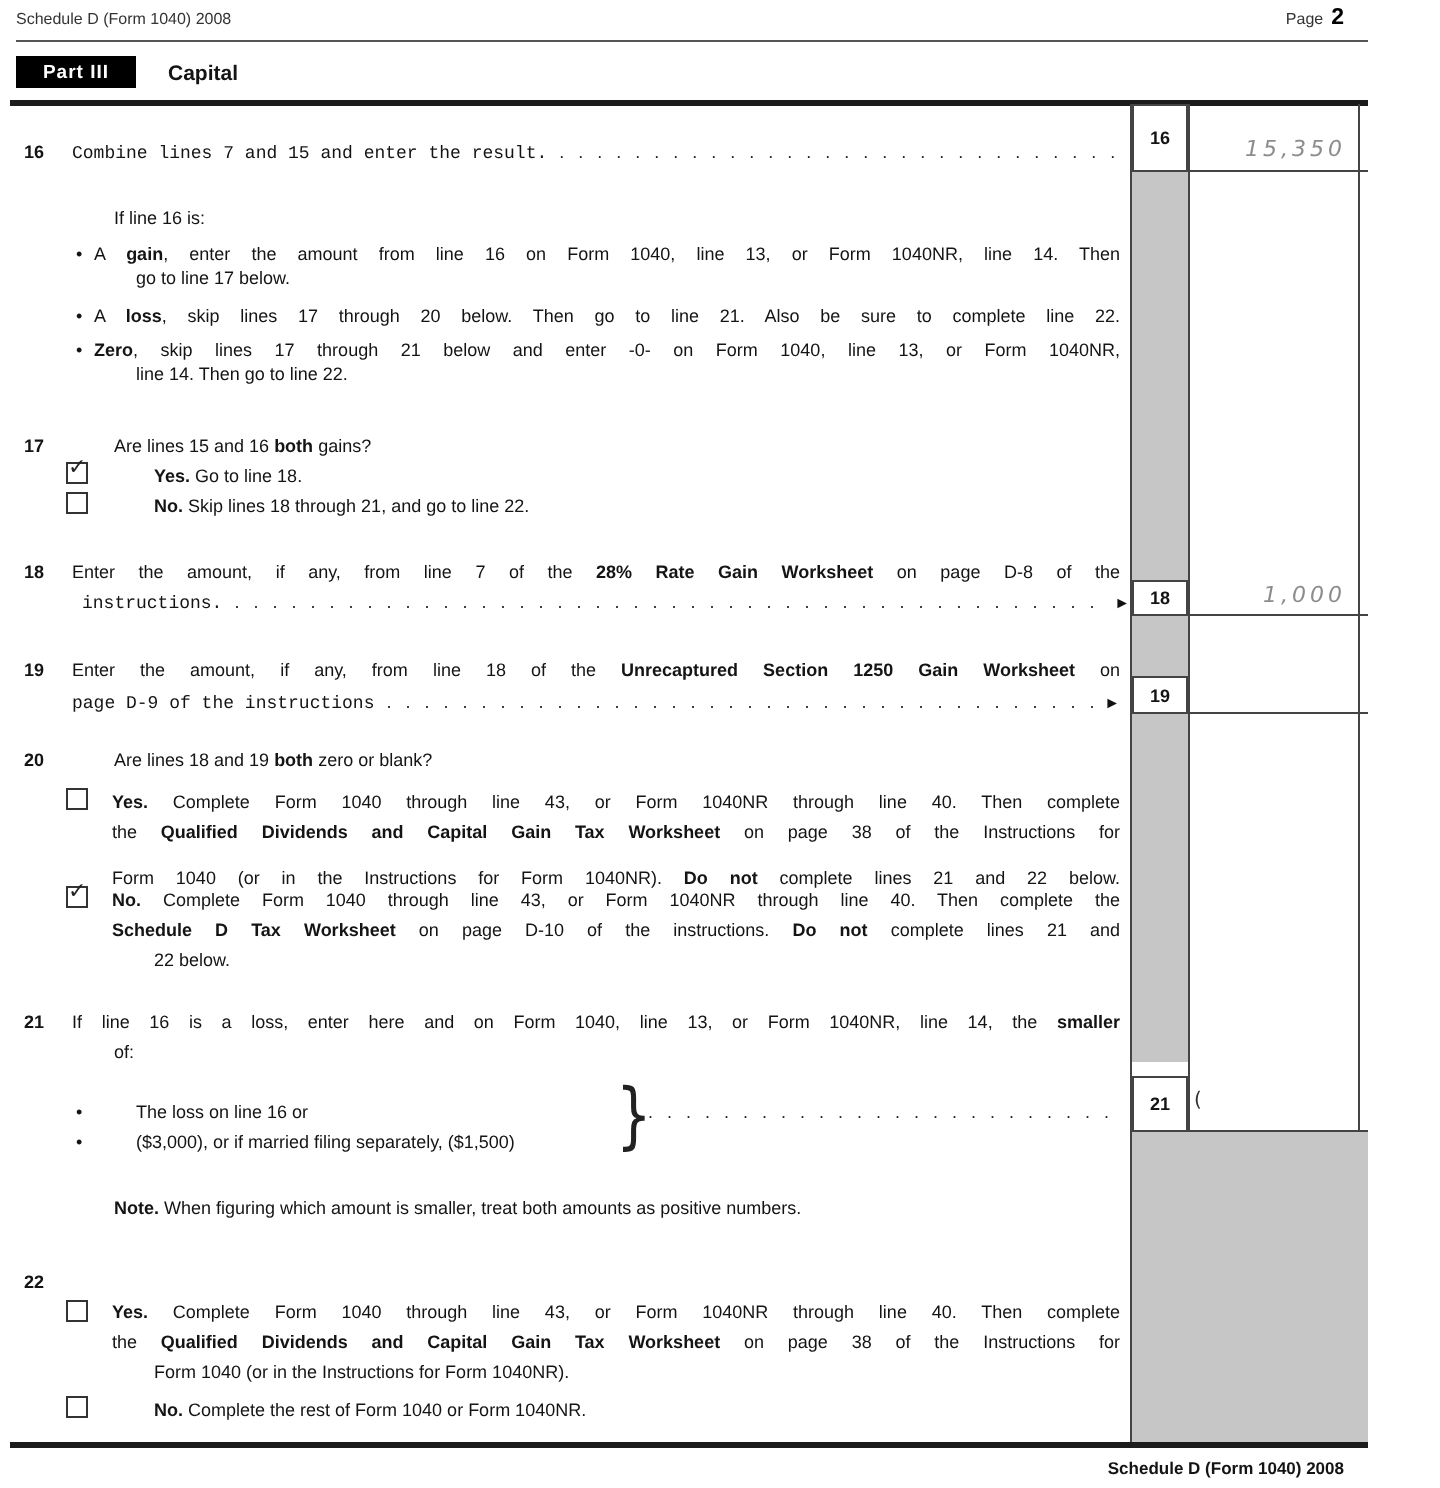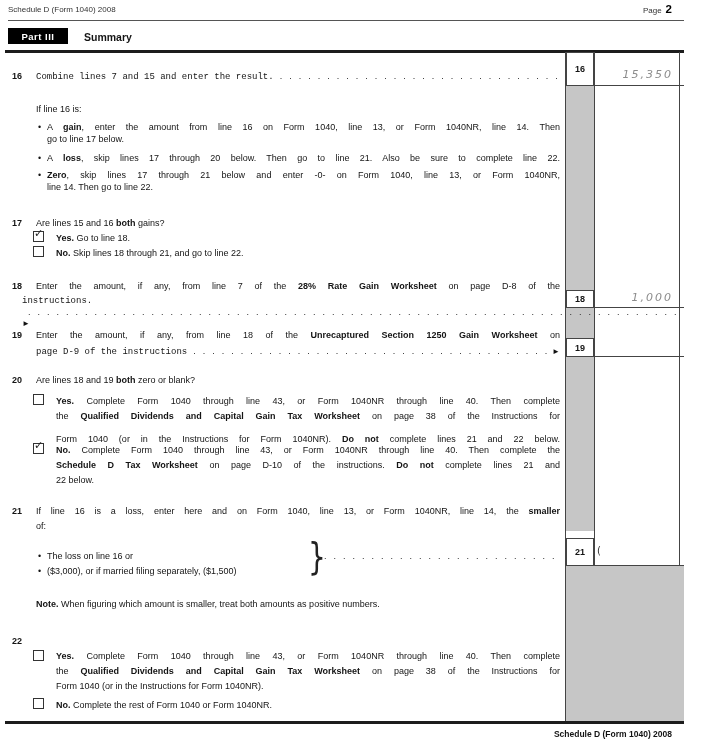--- a/index.html
+++ b/index.html
@@ -1,21 +1,21 @@
 <!DOCTYPE html>
 <html style="--shade: #c6c6c6; --value_ink: #8c8c8c;"><head>
 <meta charset="utf-8">
 <style>
   * { margin:0; padding:0; box-sizing:border-box; }
   html,body { background:#fff; }
   .page {
     position:relative; width:684px; height:744px; background:#fff;
     font-family:"Liberation Sans", sans-serif; color:#141414; overflow:hidden;
   }
-  .t { position:absolute; font-size:9px; line-height:11px; white-space:nowrap; }
+  .t { position:absolute; font-size:9px; line-height:11px; white-space:nowrap;margin-left:21px; }
   .j { position:absolute; font-size:9px; line-height:11px; text-align:justify; text-align-last:justify; }
   .num { position:absolute; font-size:9px; font-weight:bold; }
   .flexline { position:absolute; display:flex; align-items:baseline; font-size:9px; line-height:11px; }
   .flexline .txt { white-space:nowrap;font-family:Liberation Mono, monospace; }
   .leader { flex:1 1 auto; overflow:hidden; white-space:nowrap; letter-spacing:7px; padding-left:6px; color:#222; font-size:9px; }
   .leader-fixed { position:absolute; overflow:hidden; white-space:nowrap; letter-spacing:7px; color:#222; font-size:9px; line-height:11px; }
   .arrow { font-size:8px; color:#111; margin-left:2px; flex:0 0 auto; }
   .bullet { position:absolute; font-size:9px; }
   .cb { position:absolute; width:11px; height:11px; border:1px solid #333; background:#fff; }
   .cb .check { position:absolute; top:-5px; left:0px; font-size:11px; color:#222; font-weight:normal; }
@@ -52,21 +52,21 @@
   <div class="hdr-left">Schedule D (Form 1040) 2008</div>
   <div class="hdr-right">
     <span class="pg">Page</span>
     <span class="pgnum">2</span>
   </div>
   <div class="rule-thin" style="left:8px; top:20px; width:700px;"></div>
 
   <div class="part-box">
     <span>Part III</span>
   </div>
-  <div class="part-title">Summary</div>
+  <div class="part-title">Capital</div>
   <div class="rule-thick" style="left:5px; top:50px; width:703px;"></div>
 
   <div class="table">
 
     <div class="shade" style="top:34px; height:204px;"></div>
     <div class="shade" style="top:256px; height:30px;"></div>
     <div class="shade" style="top:305px; height:174px;"></div>
 
     <div class="vline" style="left:28px;"></div>
     <div class="vline" style="left:113px;"></div>
@@ -121,21 +121,21 @@
   <div class="t" style="left:36px; top:218px;">Are lines 15 and 16 <b>both</b> gains?</div>
   <div class="cb" style="left:33px; top:231px;">
     <span class="check">✓</span>
   </div>
   <div class="t" style="left:56px; top:233px;"><b>Yes.</b> Go to line 18.</div>
   <div class="cb" style="left:33px; top:246px;"></div>
   <div class="t" style="left:56px; top:248px;text-align:center;"><b>No.</b> Skip lines 18 through 21, and go to line 22.</div>
 
   <div class="num" style="left:12px; top:281px;">18</div>
   <div class="j" style="left:36px; top:281px; width:524px;">Enter the amount, if any, from line 7 of the <b>28% Rate Gain Worksheet</b> on page D-8 of the</div>
-  <div class="flexline" style="left:20px; top:296px; width:524px;flex-direction:column;">
+  <div class="flexline" style="left:41px; top:296px; width:524px;">
     <span class="txt">instructions.</span>
     <span class="leader">................................................................................</span>
     <span class="arrow">►</span>
   </div>
 
   <div class="num" style="left:12px; top:330px;">19</div>
   <div class="j" style="left:36px; top:330px; width:524px;">Enter the amount, if any, from line 18 of the <b>Unrecaptured Section 1250 Gain Worksheet</b> on</div>
   <div class="flexline" style="left:36px; top:346px; width:524px;">
     <span class="txt">page D-9 of the instructions</span>
     <span class="leader">................................................................................</span>

